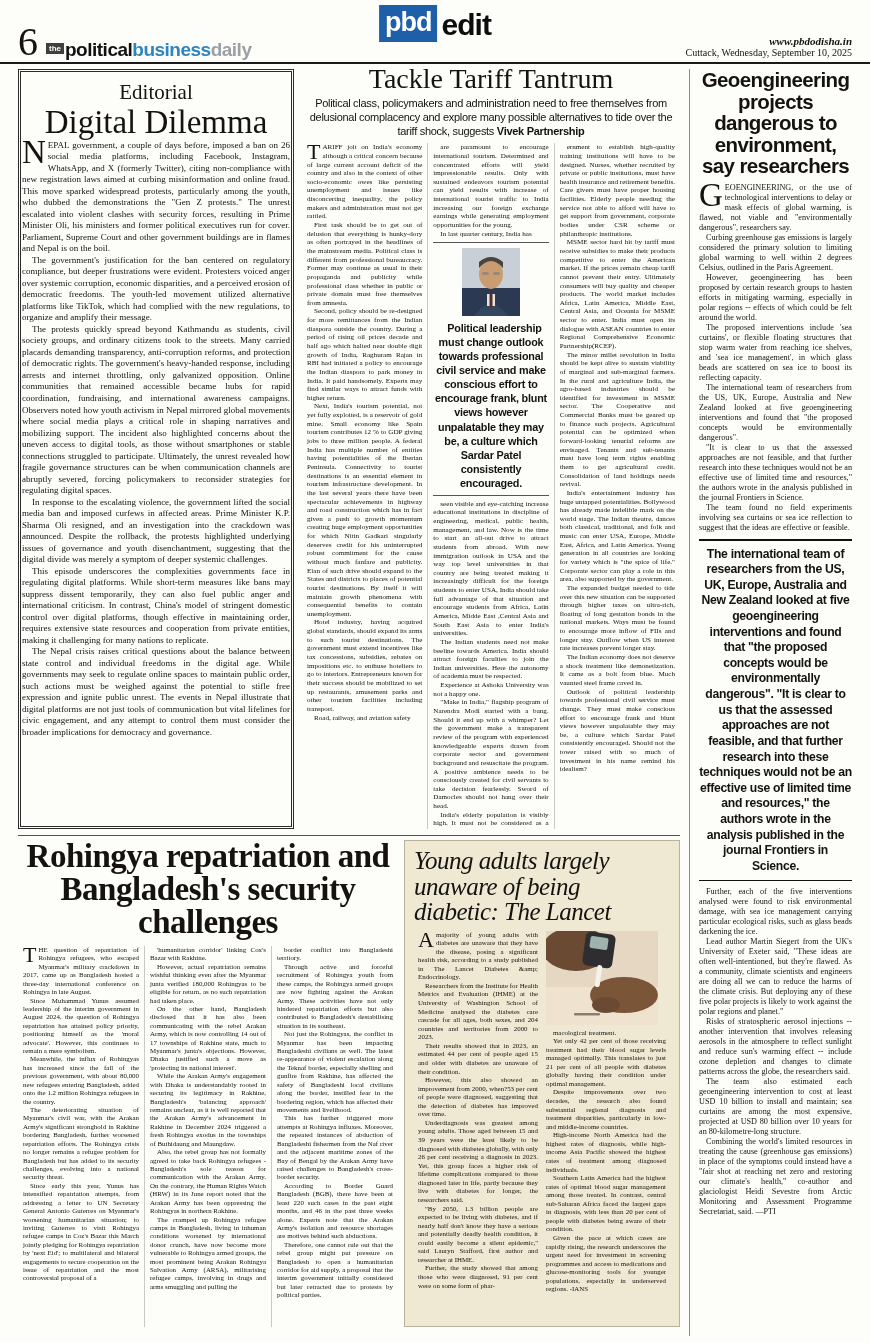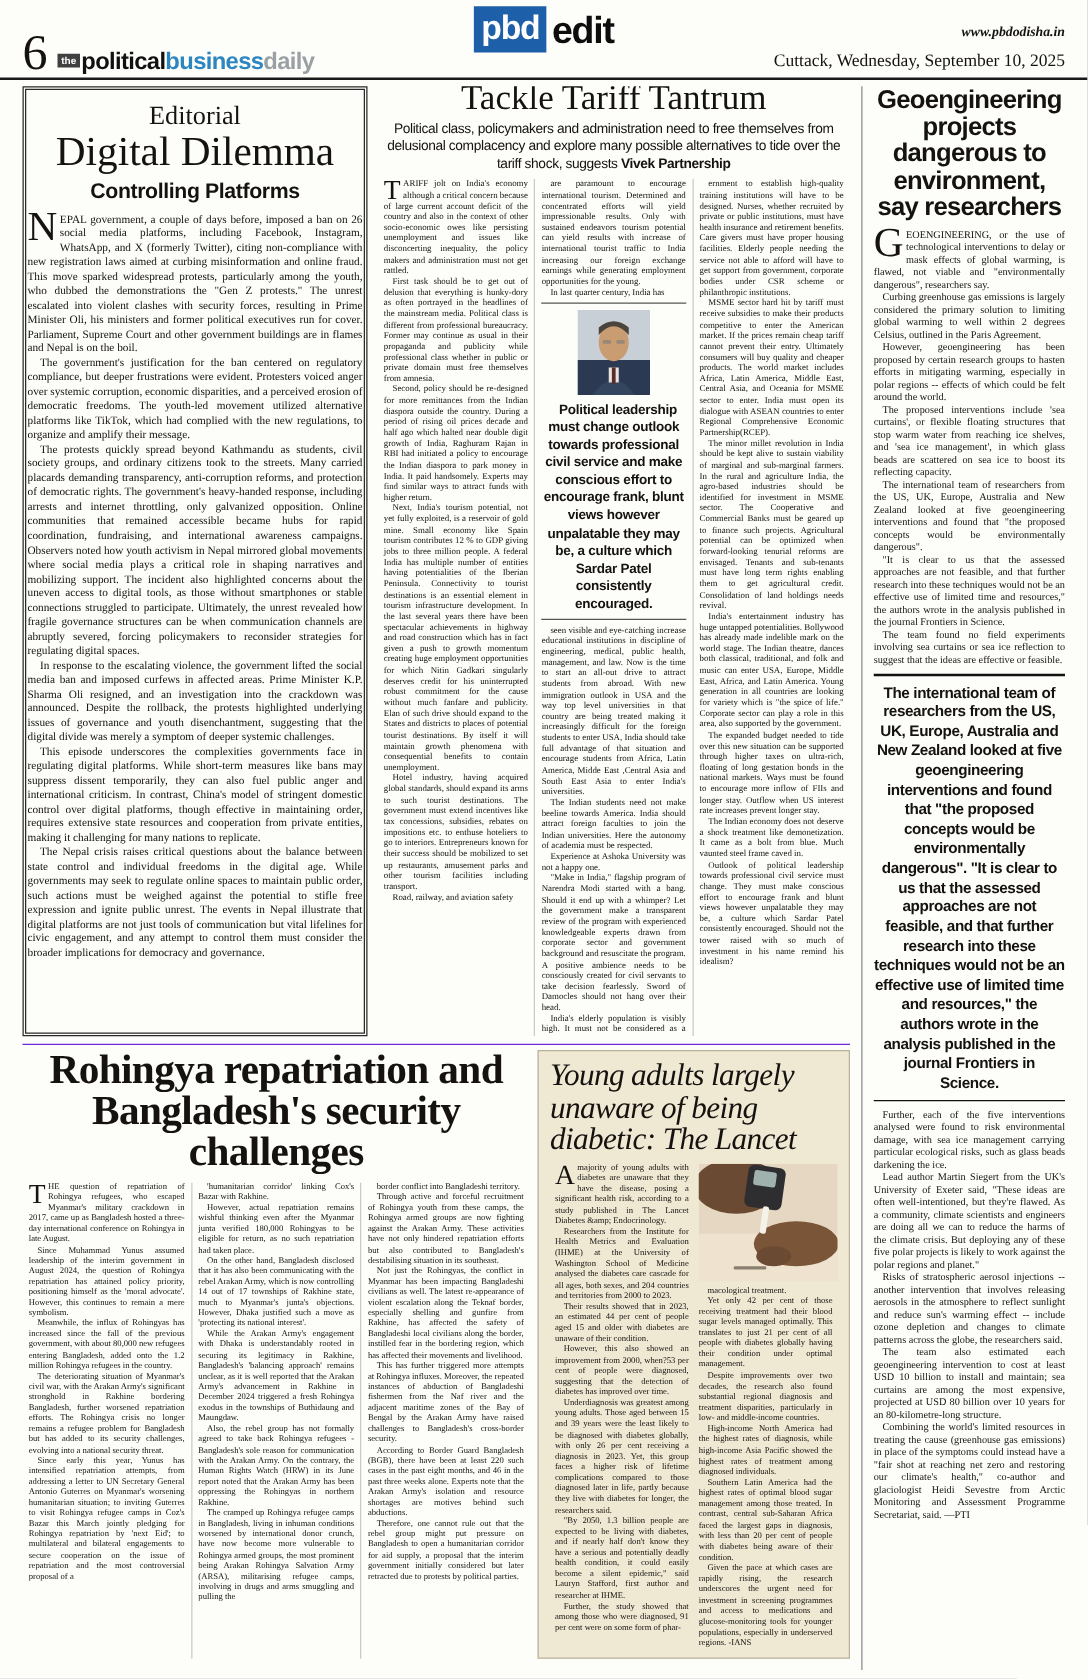--- a/index.html
+++ b/index.html
@@ -18,21 +18,21 @@
   .logo-word { font-size:19px; letter-spacing:-0.5px; line-height:0.9; }
   .logo-political { color:#111; }
   .logo-business { color:#2e86c1; }
   .logo-daily { color:#9aa0a4; }
   .mast-center { position:absolute; left:50%; transform:translateX(-50%); bottom:20px;
                  display:flex; align-items:flex-end; font-family:"Liberation Sans",sans-serif; font-weight:bold; }
   .pbd-box { background:#1d5fa8; color:#fff; font-size:27px; padding:2px 6px 4px 6px; letter-spacing:-1px; }
   .pbd-edit { color:#0d0d0d; font-size:30px; letter-spacing:-1px; margin-left:4px; }
   .mast-right { margin-left:auto; text-align:right; }
   .website { font-style:italic; font-weight:bold; font-size:11px; }
-  .dateline { font-size:14px; margin-top:10px; }
+  .dateline { font-size:10px; margin-top:0; }
 
   
   .content { display:flex; padding:5px 18px 0 18px; height:1272px; }
   .left-main { width:662px; display:flex; flex-direction:column; }
   .right-rail { flex:1; border-left:1px solid #8a8a8a; margin-left:9px; padding-left:9px;
                 overflow:hidden; }
 
   
   .top-row { display:flex; height:760px; }
   section.editorial { width:276px; border:3px double #2a2a2a; padding:8px 1px; overflow:hidden; }
@@ -66,21 +66,21 @@
 
   
   .bottom-row { display:flex; border-top:1px solid #6d28d9; margin-top:6px; padding-top:4px; height:492px; }
   section.rohingya { flex:1; padding-right:6px; overflow:hidden; }
   .r-headline { text-align:center; font-weight:bold; font-size:33px; line-height:1.0;
                 font-family:"Liberation Serif",serif; letter-spacing:-0.5px; }
   .rcols { display:flex; margin-top:7px; height:400px; overflow:hidden; }
   .rcol { flex:1; padding:0 5px; font-size:6.9px; line-height:1.22; text-align:justify; overflow:hidden; }
   .rcol + .rcol { border-left:1px solid #c9c9c9; }
 
-  aside.lancet { width:250px; background:#efe9d4; border:1px solid #b9b29a; padding:7px 9px; overflow:hidden; }
+  aside.lancet { width:276px; background:#efe9d4; border:1px solid #b9b29a; padding:7px 9px; overflow:hidden; }
   .l-headline { font-style:italic; font-weight:normal; font-size:25px; line-height:1.02;
                 font-family:"Liberation Serif",serif; letter-spacing:-0.5px; }
   .lcols { display:flex; margin-top:6px; height:420px; overflow:hidden; }
   .lcol { flex:1; padding:0 4px; font-size:6.9px; line-height:1.24; text-align:justify; overflow:hidden; }
   .lancet-img { width:112px; height:94px; margin-bottom:4px; display:block; }
 
   
   .g-headline { font-family:"Liberation Sans",sans-serif; font-weight:bold; font-size:20.5px;
                 line-height:1.05; text-align:center; letter-spacing:-0.6px; margin-bottom:6px; }
   .geo-body { font-size:8.2px; line-height:1.22; text-align:justify; }
@@ -113,21 +113,20 @@
     </div>
   </header>
 
   <div class="content">
     <div class="left-main">
 
       <div class="top-row">
         <section class="editorial">
           <h3 class="ed-kicker">Editorial</h3>
           <h1 class="ed-title">Digital Dilemma</h1>
-          <h2 class="ed-sub">Controlling Platforms</h2>
           <div class="ed-body">
             <p class="lead"><span class="dc dc-ed">N</span><span>EPAL government, a couple of days before, imposed a ban on 26 social media platforms, including Facebook, Instagram, WhatsApp, and X (formerly Twitter), citing non-compliance with new registration laws aimed at curbing misinformation and online fraud. This move sparked widespread protests, particularly among the youth, who dubbed the demonstrations the "Gen Z protests." The unrest escalated into violent clashes with security forces, resulting in Prime Minister Oli, his ministers and former political executives run for cover. Parliament, Supreme Court and other government buildings are in flames and Nepal is on the boil.</span></p>
             <div class="ed-more">
                 <p>The government's justification for the ban centered on regulatory compliance, but deeper frustrations were evident. Protesters voiced anger over systemic corruption, economic disparities, and a perceived erosion of democratic freedoms. The youth-led movement utilized alternative platforms like TikTok, which had complied with the new regulations, to organize and amplify their message.</p>
                 <p>The protests quickly spread beyond Kathmandu as students, civil society groups, and ordinary citizens took to the streets. Many carried placards demanding transparency, anti-corruption reforms, and protection of democratic rights. The government's heavy-handed response, including arrests and internet throttling, only galvanized opposition. Online communities that remained accessible became hubs for rapid coordination, fundraising, and international awareness campaigns. Observers noted how youth activism in Nepal mirrored global movements where social media plays a critical role in shaping narratives and mobilizing support. The incident also highlighted concerns about the uneven access to digital tools, as those without smartphones or stable connections struggled to participate. Ultimately, the unrest revealed how fragile governance structures can be when communication channels are abruptly severed, forcing policymakers to reconsider strategies for regulating digital spaces.</p>
                 <p>In response to the escalating violence, the government lifted the social media ban and imposed curfews in affected areas. Prime Minister K.P. Sharma Oli resigned, and an investigation into the crackdown was announced. Despite the rollback, the protests highlighted underlying issues of governance and youth disenchantment, suggesting that the digital divide was merely a symptom of deeper systemic challenges.</p>
                 <p>This episode underscores the complexities governments face in regulating digital platforms. While short-term measures like bans may suppress dissent temporarily, they can also fuel public anger and international criticism. In contrast, China's model of stringent domestic control over digital platforms, though effective in maintaining order, requires extensive state resources and cooperation from private entities, making it challenging for many nations to replicate.</p>
                 <p>The Nepal crisis raises critical questions about the balance between state control and individual freedoms in the digital age. While governments may seek to regulate online spaces to maintain public order, such actions must be weighed against the potential to stifle free expression and ignite public unrest. The events in Nepal illustrate that digital platforms are not just tools of communication but vital lifelines for civic engagement, and any attempt to control them must consider the broader implications for democracy and governance.</p>
               </div>
           </div>

